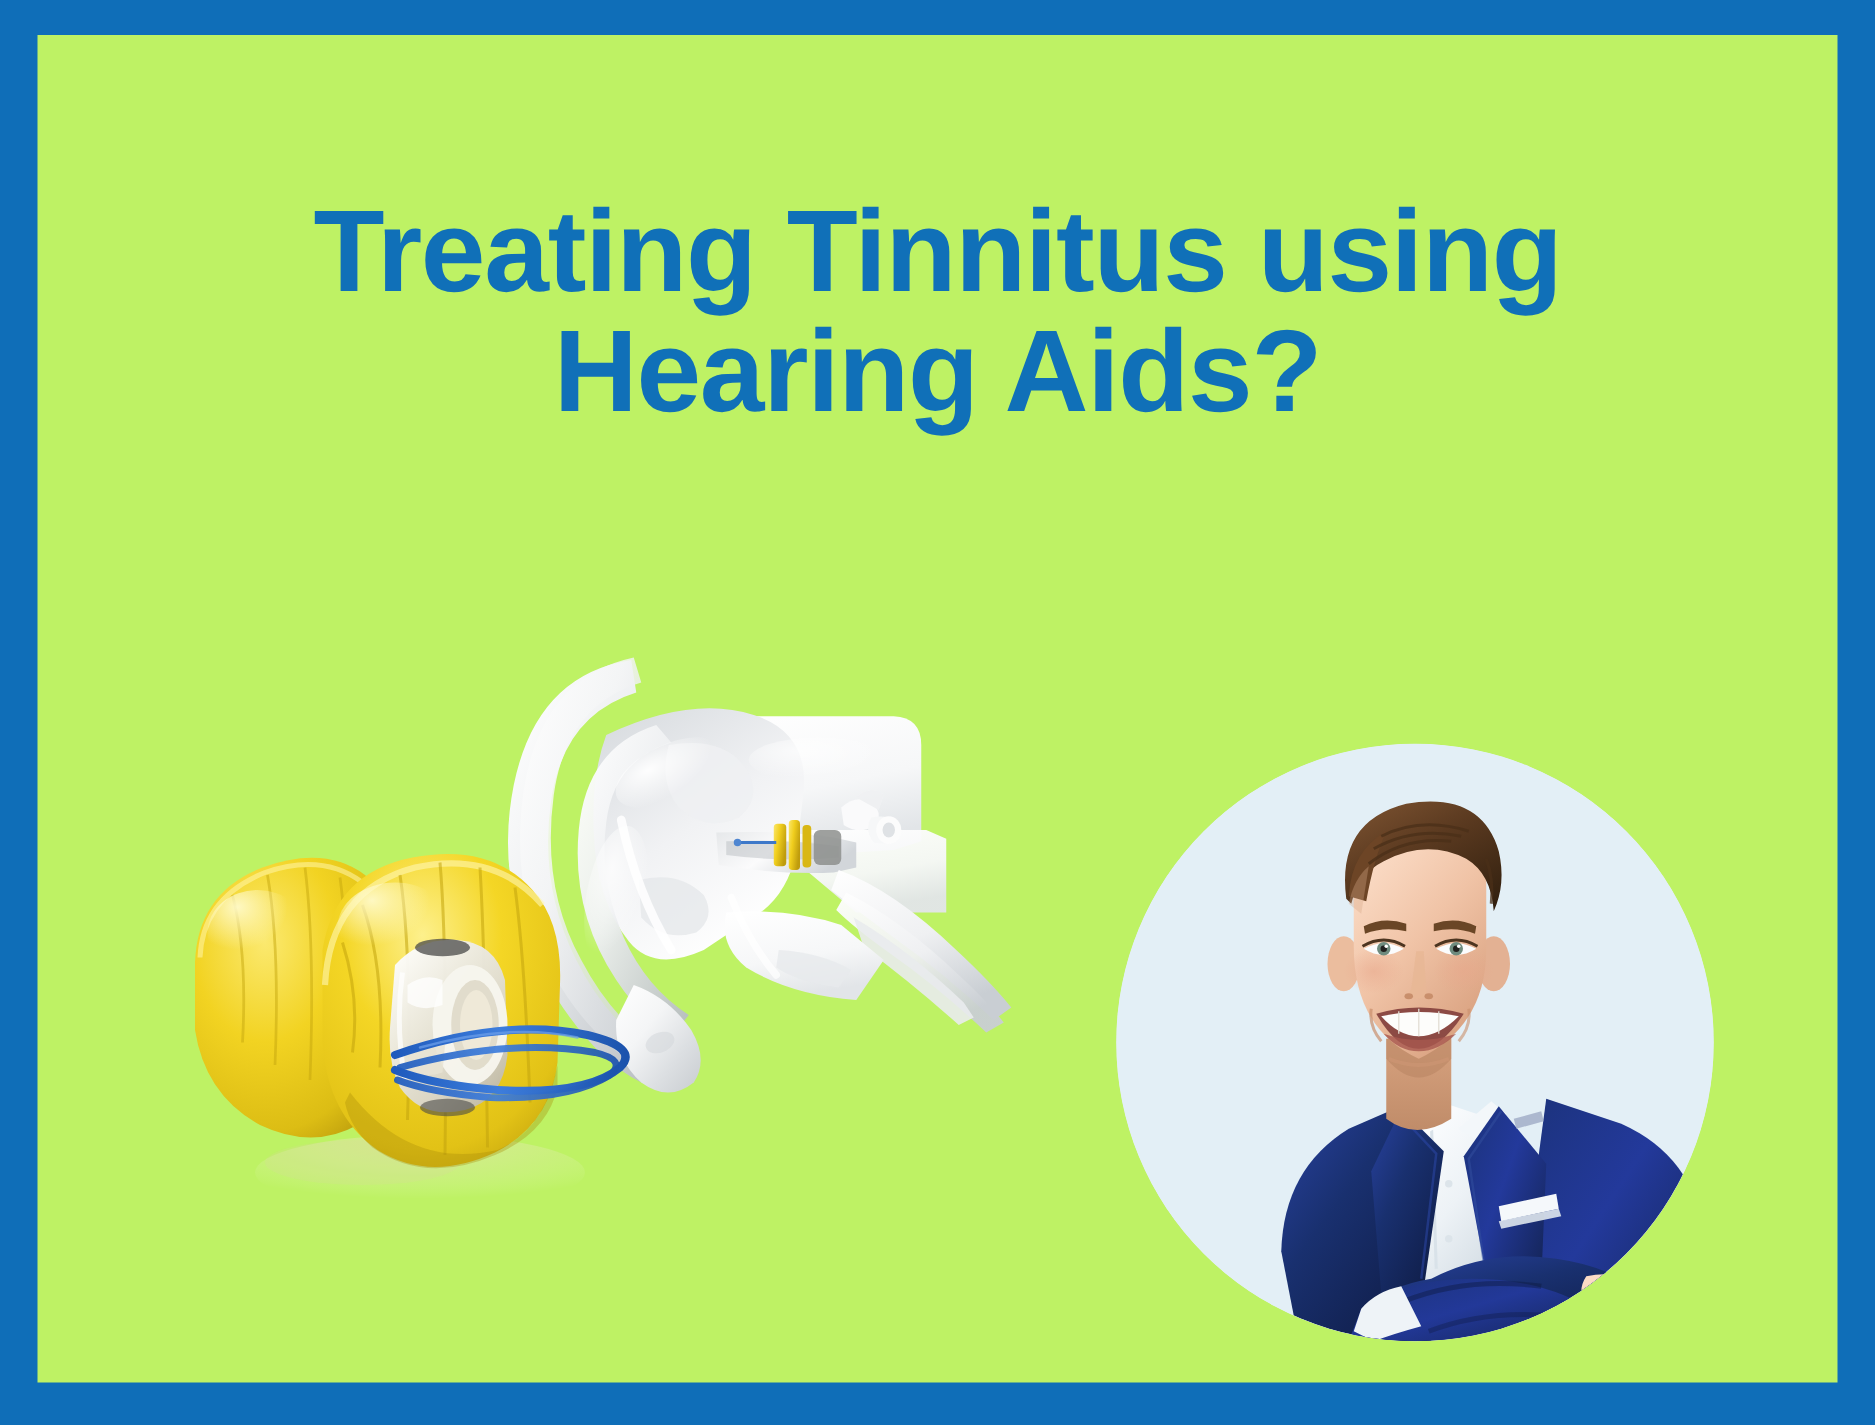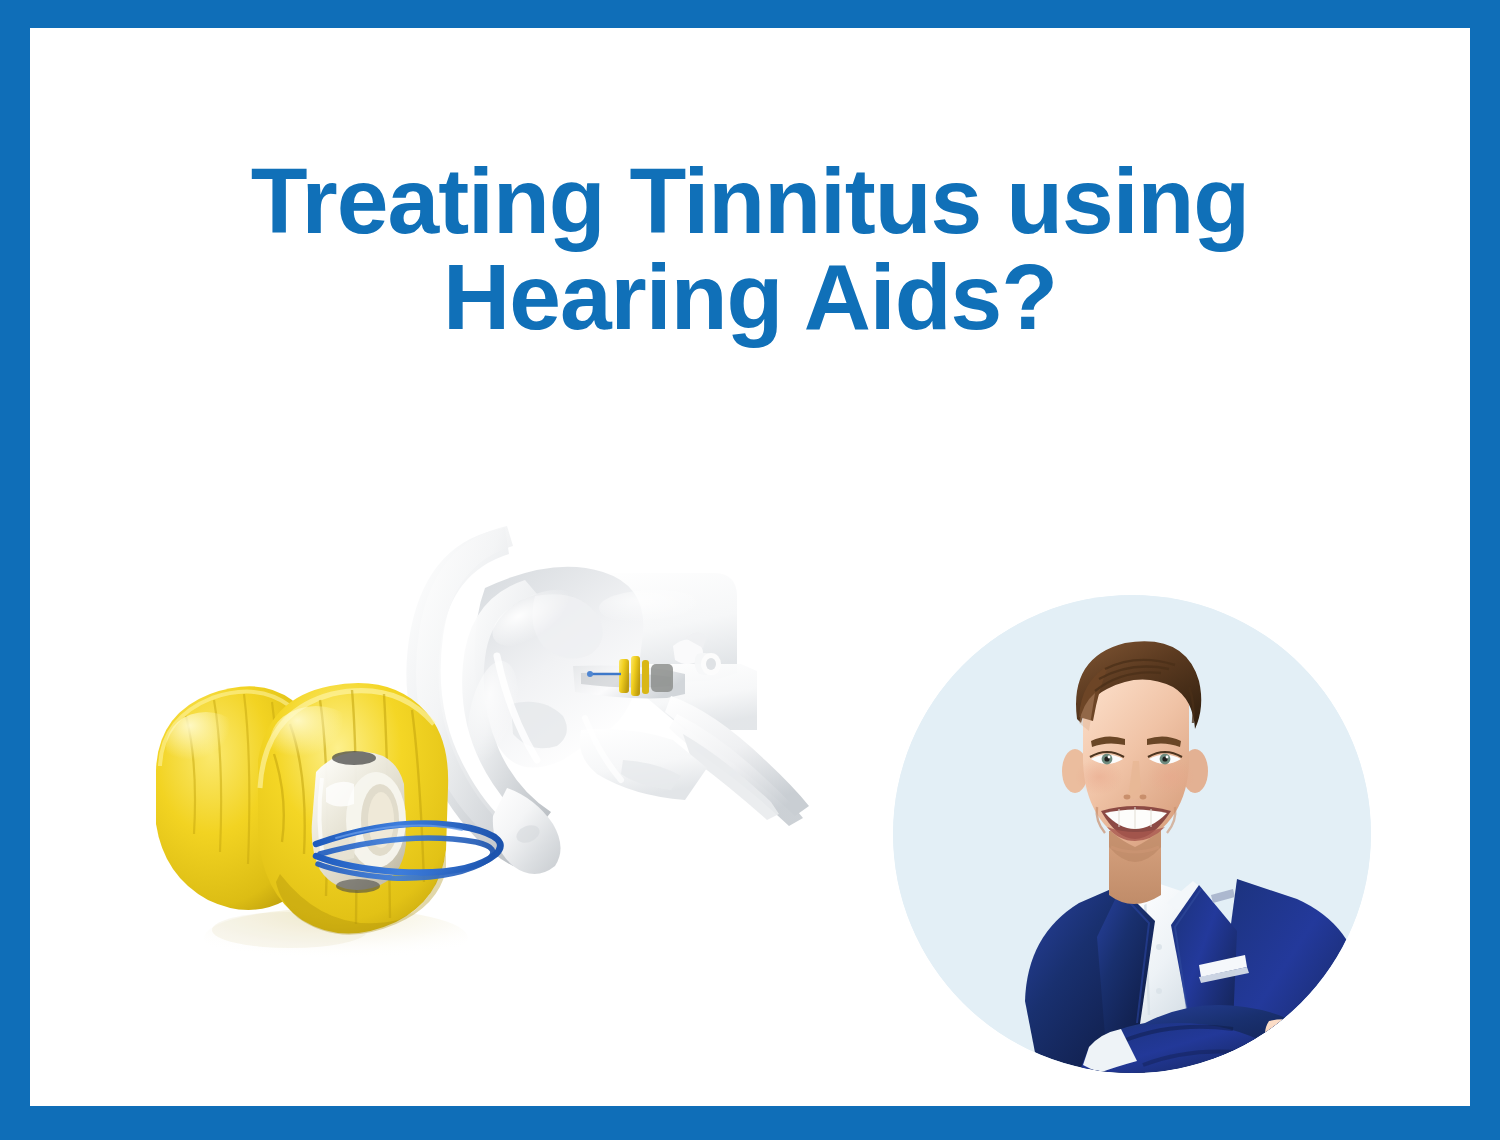--- a/index.html
+++ b/index.html
@@ -20,21 +20,21 @@
     overflow: hidden;
   }
 
   
   #canvas {
     position: absolute;
     left: 30px;
     top: 28px;
     width: 1440px;
     height: 1078px;
-    background: #ffffff;
+    background: #bef264;
     overflow: hidden;
   }
 
   
   #title-block {
     position: absolute;
     left: 0px;
     top: 125px;
     width: 1440px;
     text-align: center;

